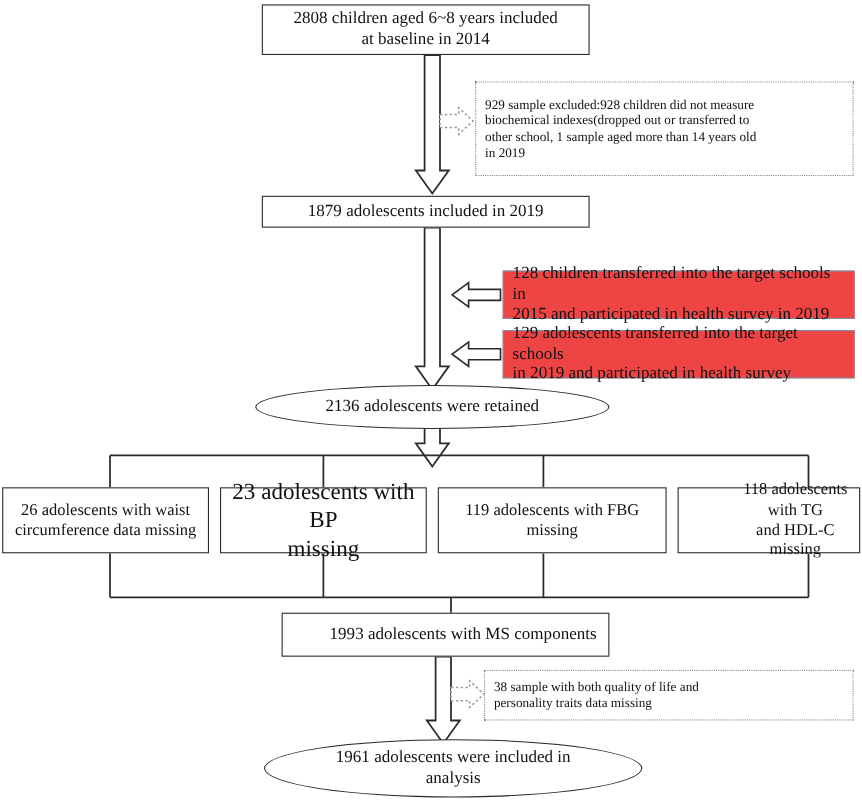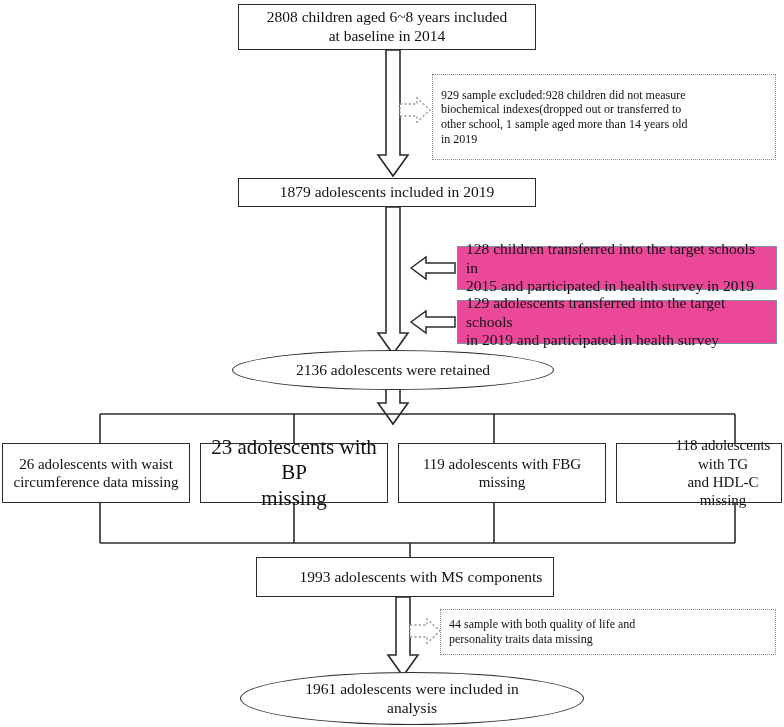--- a/index.html
+++ b/index.html
@@ -58,21 +58,21 @@
     text-align: left;
     justify-content: flex-start;
   }
   .box-dotted .txt {
     text-align: left;
     padding: 0 8px;
   }
   
   .box-blue {
     border: 1.2px solid #7e8ea3;
-    background: #ec4899;
+    background: #ef4444;
     font-size: 15.5px;
     text-align: left;
     justify-content: flex-start;
   }
   .box-blue .txt {
     text-align: left;
     padding: 0 8px;
   }
   
   .ellipse {
@@ -167,21 +167,21 @@
   <div class="node box-solid" style="left:616px; top:443px; width:166px; height:60px; font-size:15px;padding-left:48px;">
     <span class="txt">118 adolescents with TG
 and HDL-C missing</span>
   </div>
 
   <div class="node box-solid" style="left:256px; top:557px; width:298px; height:40px;padding-left:32px;">
     <span class="txt">1993 adolescents with MS components</span>
   </div>
 
   <div class="node box-dotted" style="left:440px; top:609px; width:336px; height:46px;">
-    <span class="txt">44 sample with both quality of life and
+    <span class="txt">38 sample with both quality of life and
 personality traits data missing</span>
   </div>
 
   <div class="node ellipse" style="left:240px; top:672px; width:344px; height:53px;">
     <span class="txt">1961 adolescents were included in
 analysis</span>
   </div>
 
 </div>
 

